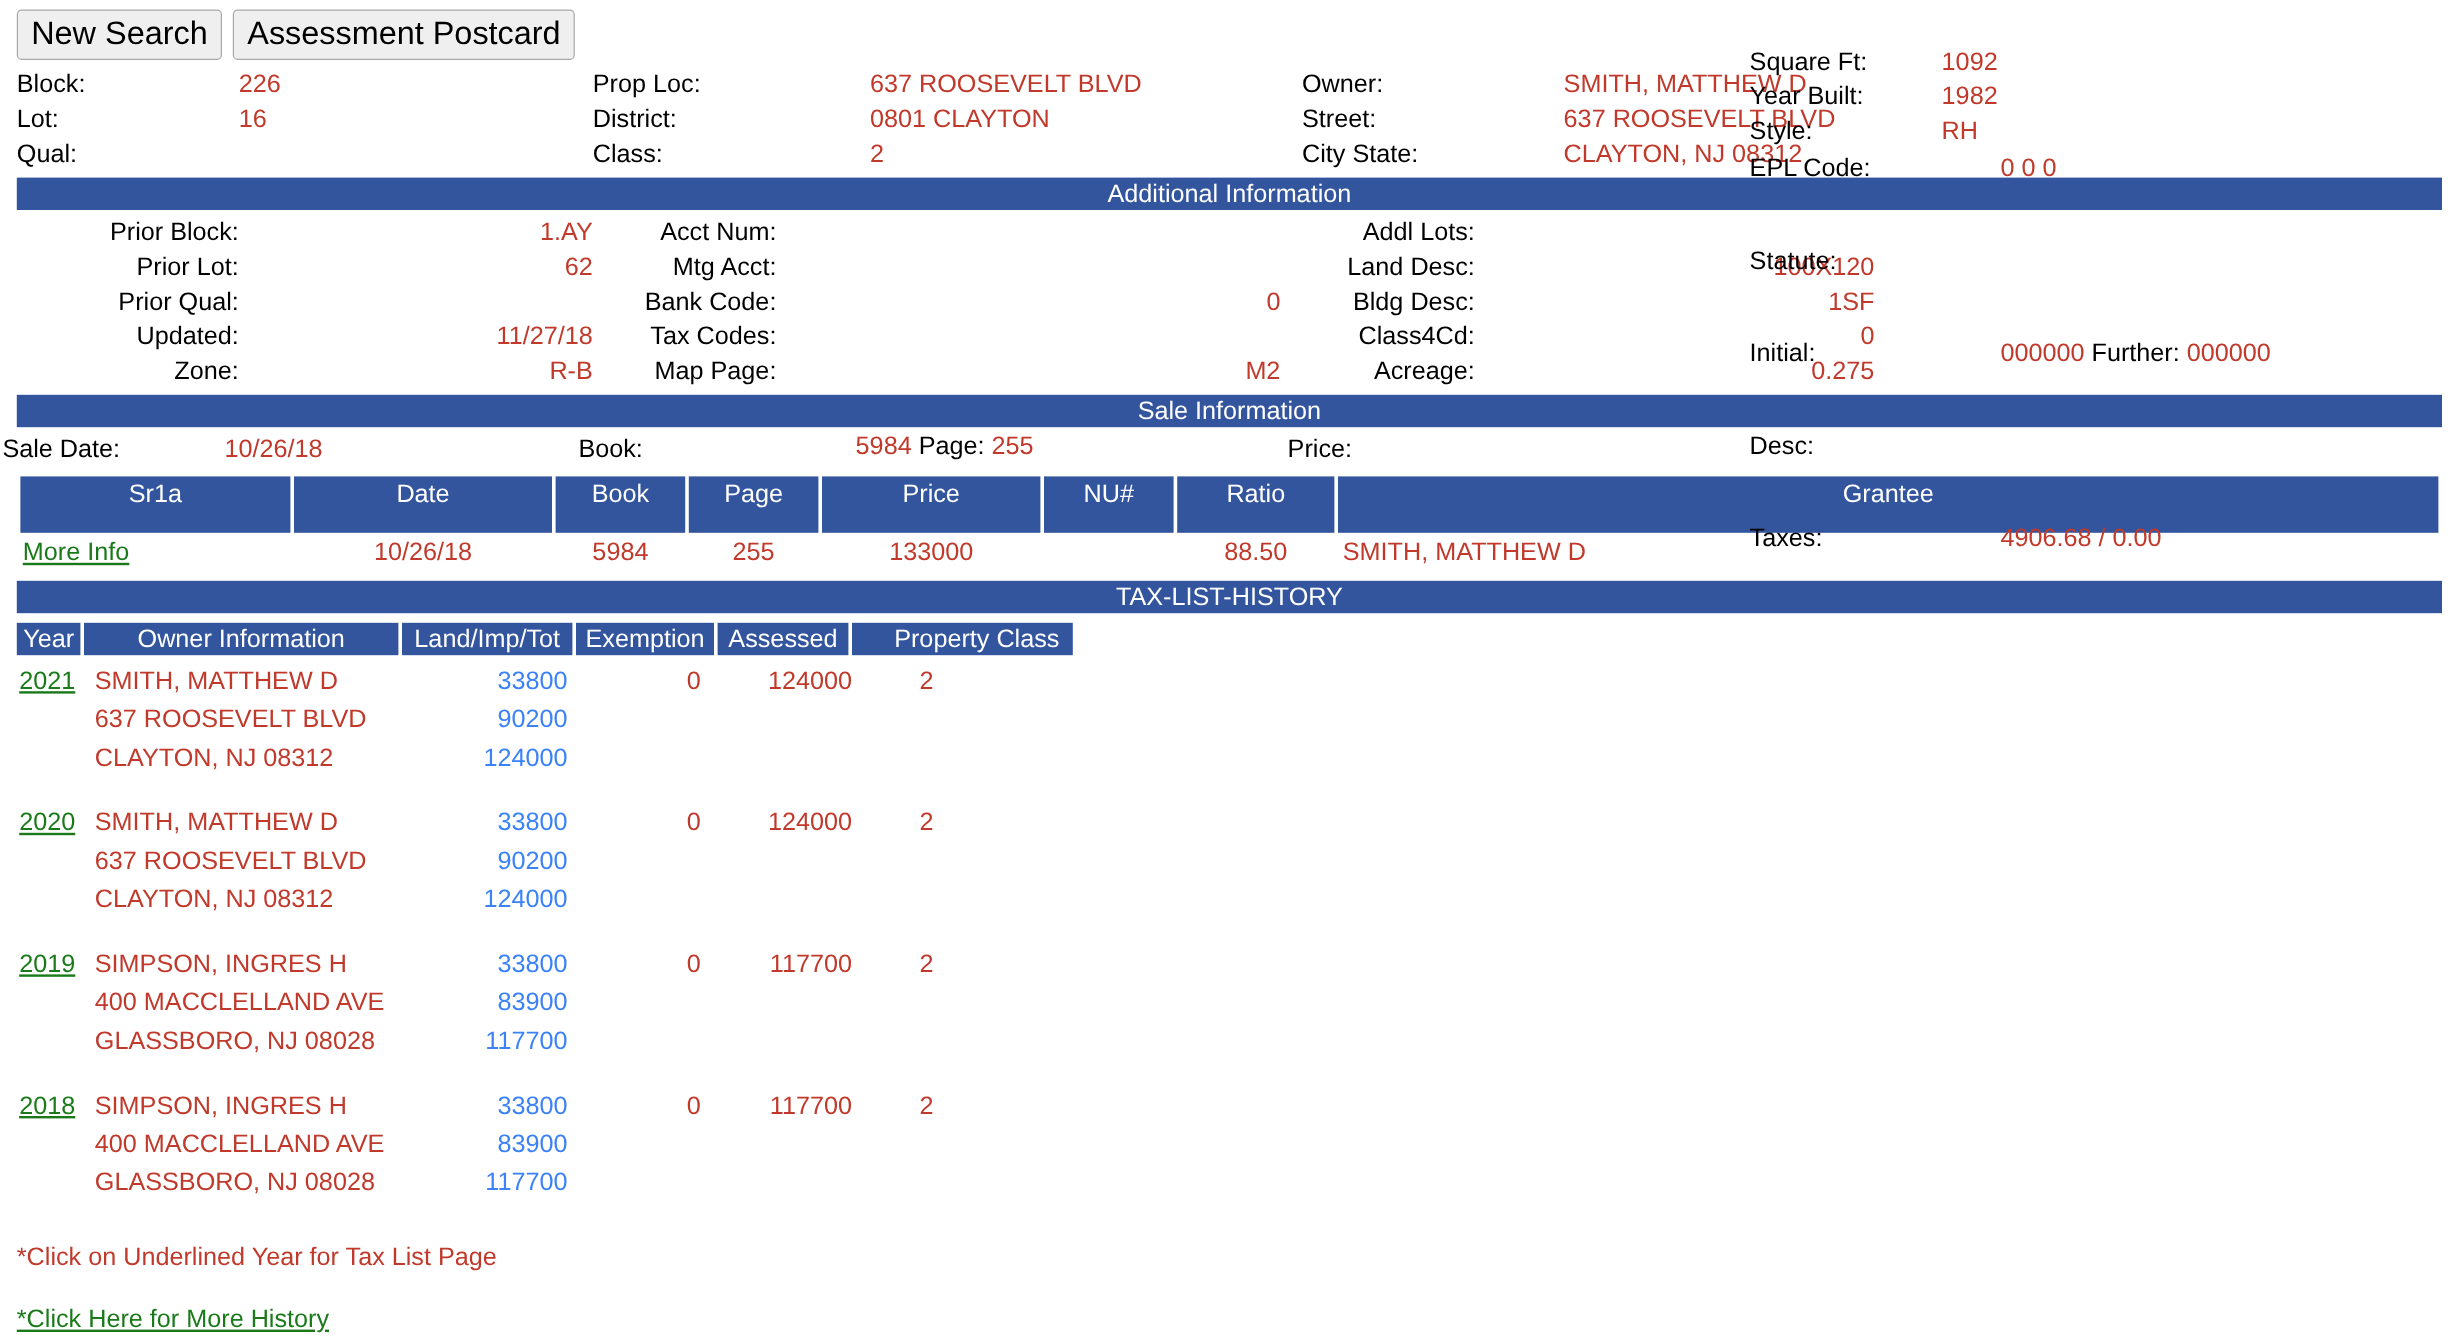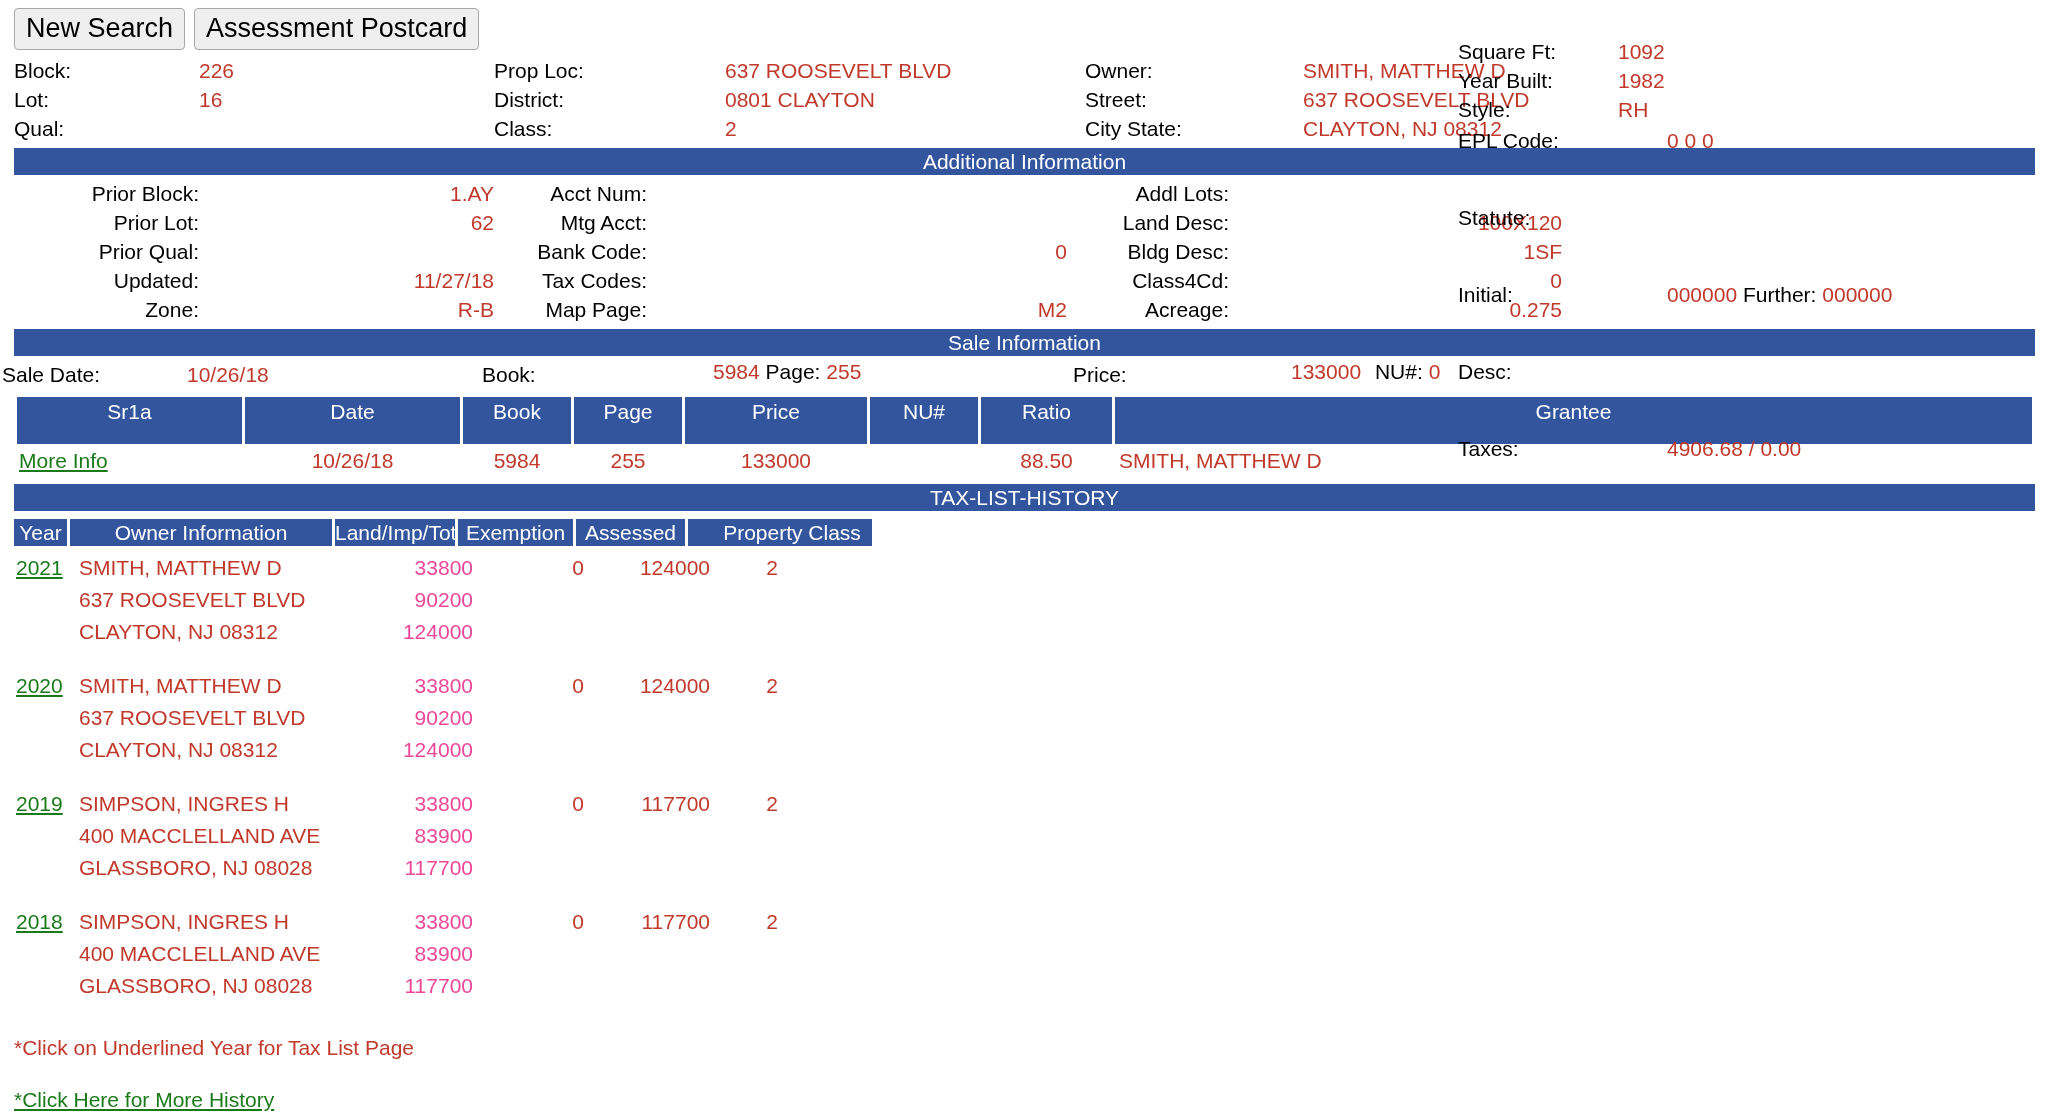--- a/index.html
+++ b/index.html
@@ -126,21 +126,21 @@
   .tax-header-row .th {
     background: #32559E;
     color: #fff;
     font-size: 21px;
     line-height: 27px;
     text-align: center;
     height: 27px;
   }
   .th-year { width: 53px; }
   .th-owner { width: 262px; }
-  .th-land { width: 120px; }
+  .th-land { width: 142px; }
   .th-exempt { width: 115px; }
   .th-assessed { width: 109px; }
   .th-class { width: 160px; padding-left: 24px; }
 
   .tax-block {
     margin-left: 14px;
     margin-top: 6px;
   }
   .tax-line {
     display: flex;
@@ -159,21 +159,21 @@
   }
   .c-owner {
     width: 262px;
     color: #c0392b;
     padding-left: 9px;
     box-sizing: border-box;
     white-space: nowrap;
   }
   .c-land {
     width: 148px;
-    color: #ec4899;
+    color: #3b82f6;
     text-align: right;
     padding-right: 10px;
     box-sizing: border-box;
   }
   .c-exempt {
     width: 115px;
     color: #c0392b;
     text-align: right;
     padding-right: 17px;
     box-sizing: border-box;
@@ -316,25 +316,20 @@
   <div class="saleline">
     <div class="lbl">Sale Date:</div>
     <div class="val">10/26/18</div>
     <div class="lbl">Book:</div>
     <div class="inline-pair">
       <span class="v">5984</span>
       <span class="k">Page:</span>
       <span class="v">255</span>
     </div>
     <div class="lbl">Price:</div>
-    <div class="inline-pair">
-      <span class="v">133000</span>
-      <span class="k" style="margin-left:8px;">NU#:</span>
-      <span class="v">0</span>
-    </div>
   </div>
 
   <table class="sale-table">
     <colgroup>
       <col style="width:225px">
       <col style="width:215px">
       <col style="width:108px">
       <col style="width:108px">
       <col style="width:182px">
       <col style="width:108px">

